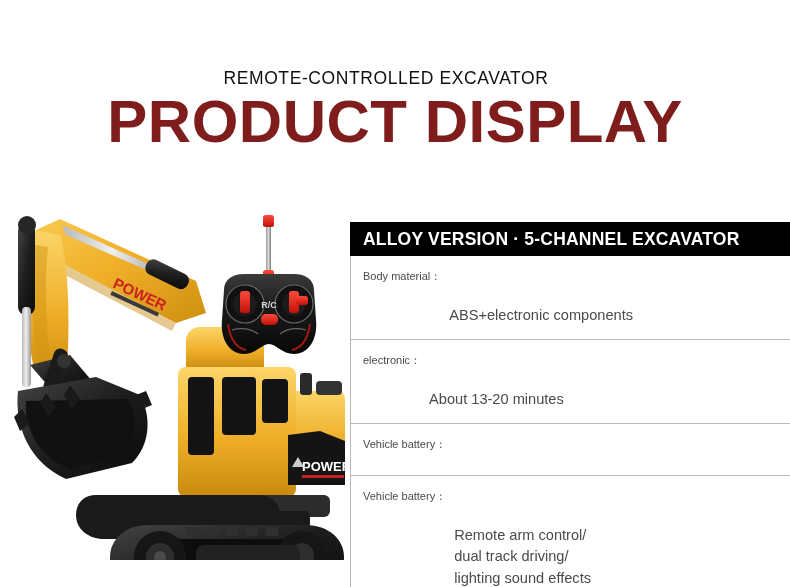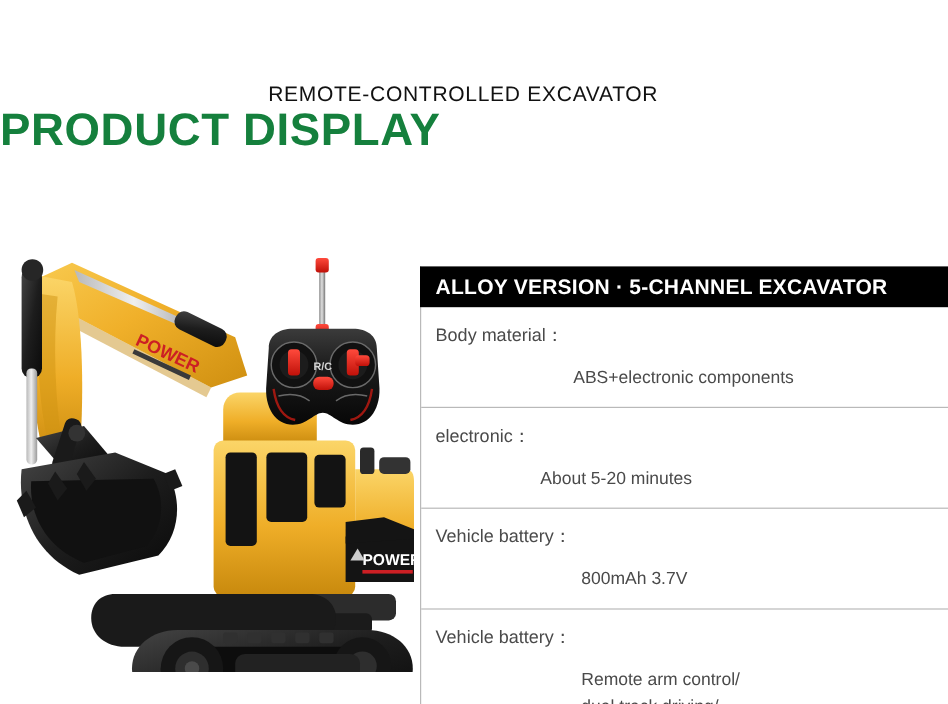--- a/index.html
+++ b/index.html
@@ -14,22 +14,23 @@
   
   .subtitle {
     position: absolute; left: 0; top: 68px; width: 772px;
     text-align: center;
     font-size: 17.5px; letter-spacing: 0.6px;
     color: #111; font-weight: 400;
     white-space: nowrap;
   }
   .maintitle {
     position: absolute; left: 0; top: 90px; width: 790px;
-    font-size: 38px; font-weight: 700; letter-spacing: 0.5px;
-    color: #15803d; line-height: 1.05;
+    text-align: center;
+    font-size: 60px; font-weight: 700; letter-spacing: 0.5px;
+    color: #7f1d1d; line-height: 1.05;
     white-space: nowrap;
   }
 
   
   .spec-table {
     position: absolute; left: 350px; top: 222px;
     width: 470px;
     border: 1px solid #b9b9b9;
     border-top: none;
     background: #fff;
@@ -46,21 +47,21 @@
   }
   .spec-row {
     display: flex;
     align-items: flex-start;
     border-bottom: 1px solid #b9b9b9;
     padding: 13px 6px 13px 12px;
     min-height: 52px;
   }
   .spec-row:last-child { border-bottom: none; padding-bottom: 16px; }
   .spec-label {
-    font-size: 15px; color: #4a4a4a;
+    font-size: 11px; color: #4a4a4a;
     white-space: nowrap; flex: 0 0 auto;
     line-height: 1.45;
   }
   .spec-value {
     font-size: 14.6px; color: #4a4a4a;
     margin-left: 8px; line-height: 1.45;
     white-space: pre-line;
     margin-top: 36px;
   }
 
@@ -266,26 +267,25 @@
     <div class="spec-header">ALLOY VERSION · 5-CHANNEL EXCAVATOR</div>
 
     <div class="spec-row">
       <span class="spec-label">Body material：</span>
       <span class="spec-value">ABS+electronic components</span>
     </div>
 
 
     <div class="spec-row">
       <span class="spec-label">electronic：</span>
-      <span class="spec-value">About 5-20 minutes</span>
+      <span class="spec-value">About 13-20 minutes</span>
     </div>
 
     <div class="spec-row">
       <span class="spec-label">Vehicle battery：</span>
-      <span class="spec-value">800mAh 3.7V</span>
     </div>
 
     <div class="spec-row">
       <span class="spec-label">Vehicle battery：</span>
       <span class="spec-value">Remote arm control/
 dual track driving/
 lighting sound effects</span>
     </div>
 
   </div>

